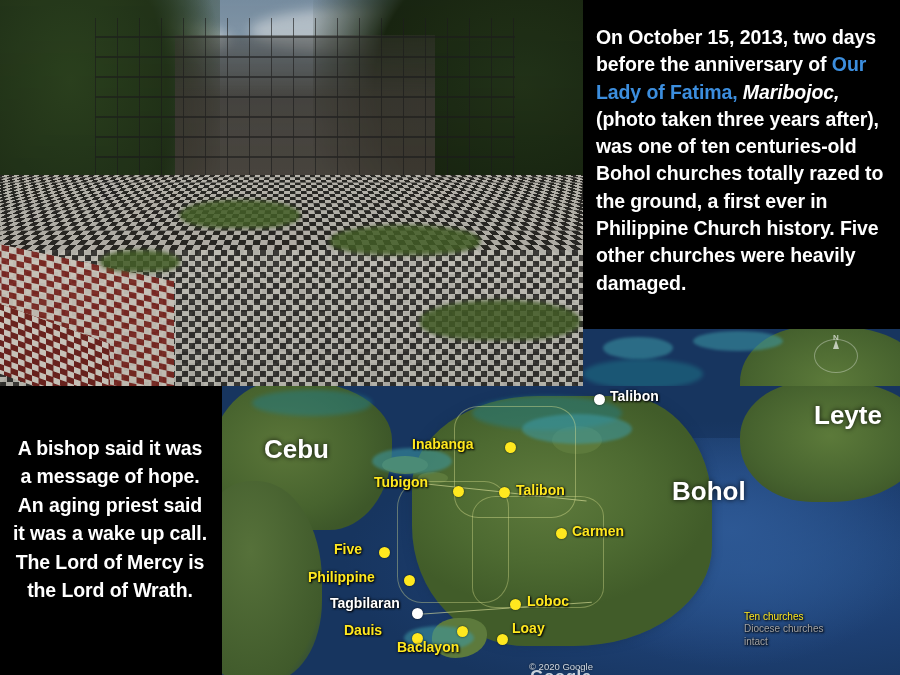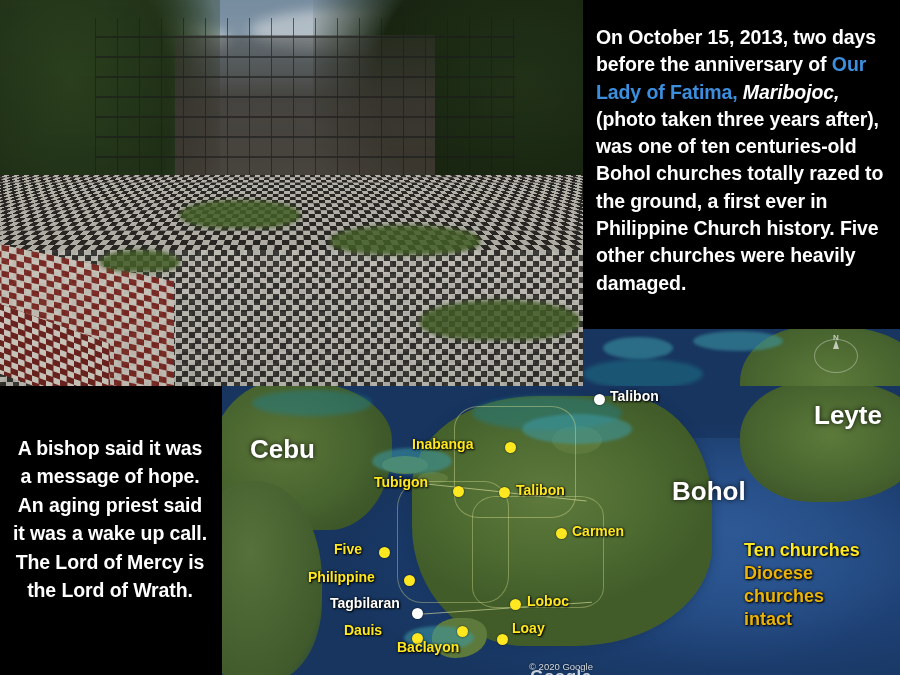--- a/index.html
+++ b/index.html
@@ -91,24 +91,24 @@
   .road{position:absolute;background:rgba(228,232,160,.6);height:1px;}
 
   .pt{position:absolute;width:11px;height:11px;border-radius:50%;background:#ffe81f;
       box-shadow:0 0 2px rgba(0,0,0,.7);}
   .pt.white{background:#ffffff;}
   .lbl{position:absolute;font-size:14px;font-weight:700;color:#ffe81f;white-space:nowrap;
       text-shadow:0 0 3px #000,1px 1px 2px #000;}
   .lbl.white{color:#fff;}
   .lbl.region{font-size:26px;color:#fff;font-weight:700;text-shadow:0 0 5px rgba(0,0,0,.85);}
 
-  .legend{position:absolute;right:6px;bottom:44px;width:150px;font-size:18px;
-      font-weight:700;line-height:1.28;text-shadow:0 0 3px #000,1px 1px 2px #000;}
+  .legend{position:absolute;right:6px;bottom:26px;width:150px;font-size:10px;
+      font-weight:400;line-height:1.28;text-shadow:0 0 3px #000,1px 1px 2px #000;}
   .legend .y{color:#ffe81f;}
-  .legend .w{color:#eab308;}
+  .legend .w{color:#a3a3a3;}
   .attrib{position:absolute;left:0;right:0;bottom:2px;text-align:center;color:#dfe6ec;
       font-size:9.5px;line-height:1.25;text-shadow:0 0 2px #000;opacity:.92;}
   .gmark{position:absolute;left:50%;bottom:-12px;transform:translateX(-50%);color:#e9eef2;
       font-size:17px;font-weight:700;opacity:.85;letter-spacing:.5px;}
   .compass{position:absolute;right:42px;top:4px;width:44px;height:40px;opacity:.65;}
   .compass .ring{position:absolute;inset:6px 0 0 0;border:1px solid rgba(255,255,255,.5);
       border-radius:50%;}
   .compass .n{position:absolute;left:50%;top:0;transform:translateX(-50%);color:#fff;
       font-size:8px;font-weight:700;}
   .compass .needle{position:absolute;left:50%;top:7px;transform:translateX(-50%);
@@ -184,21 +184,21 @@
     <div class="reef" style="left:300px;top:28px;width:110px;height:30px"></div>
     <div class="shoal" style="left:30px;top:4px;width:120px;height:26px"></div>
     <div class="reef" style="left:182px;top:240px;width:70px;height:24px"></div>
 
     <div class="border-line" style="left:232px;top:20px;width:120px;height:110px;border-radius:20%;opacity:.55"></div>
     <div class="border-line" style="left:250px;top:110px;width:130px;height:110px;border-radius:18%;opacity:.5"></div>
     <div class="border-line" style="left:175px;top:95px;width:110px;height:120px;border-radius:22%;opacity:.5"></div>
     <div class="road" style="left:185px;top:105px;width:180px;transform:rotate(6deg)"></div>
     <div class="road" style="left:190px;top:222px;width:180px;transform:rotate(-4deg)"></div>
 
-    <div class="lbl region" style="left:28px;top:48px">Cebu</div>
+    <div class="lbl region" style="left:42px;top:48px">Cebu</div>
     <div class="lbl region" style="left:450px;top:90px">Bohol</div>
     <div class="lbl region" style="left:592px;top:14px">Leyte</div>
 
     <div class="pt white" style="left:372px;top:8px"></div>
     <div class="lbl white" style="left:388px;top:2px">Talibon</div>
 
     <div class="pt" style="left:283px;top:56px"></div>
     <div class="lbl" style="left:190px;top:50px">Inabanga</div>
 
     <div class="pt" style="left:231px;top:100px"></div>

